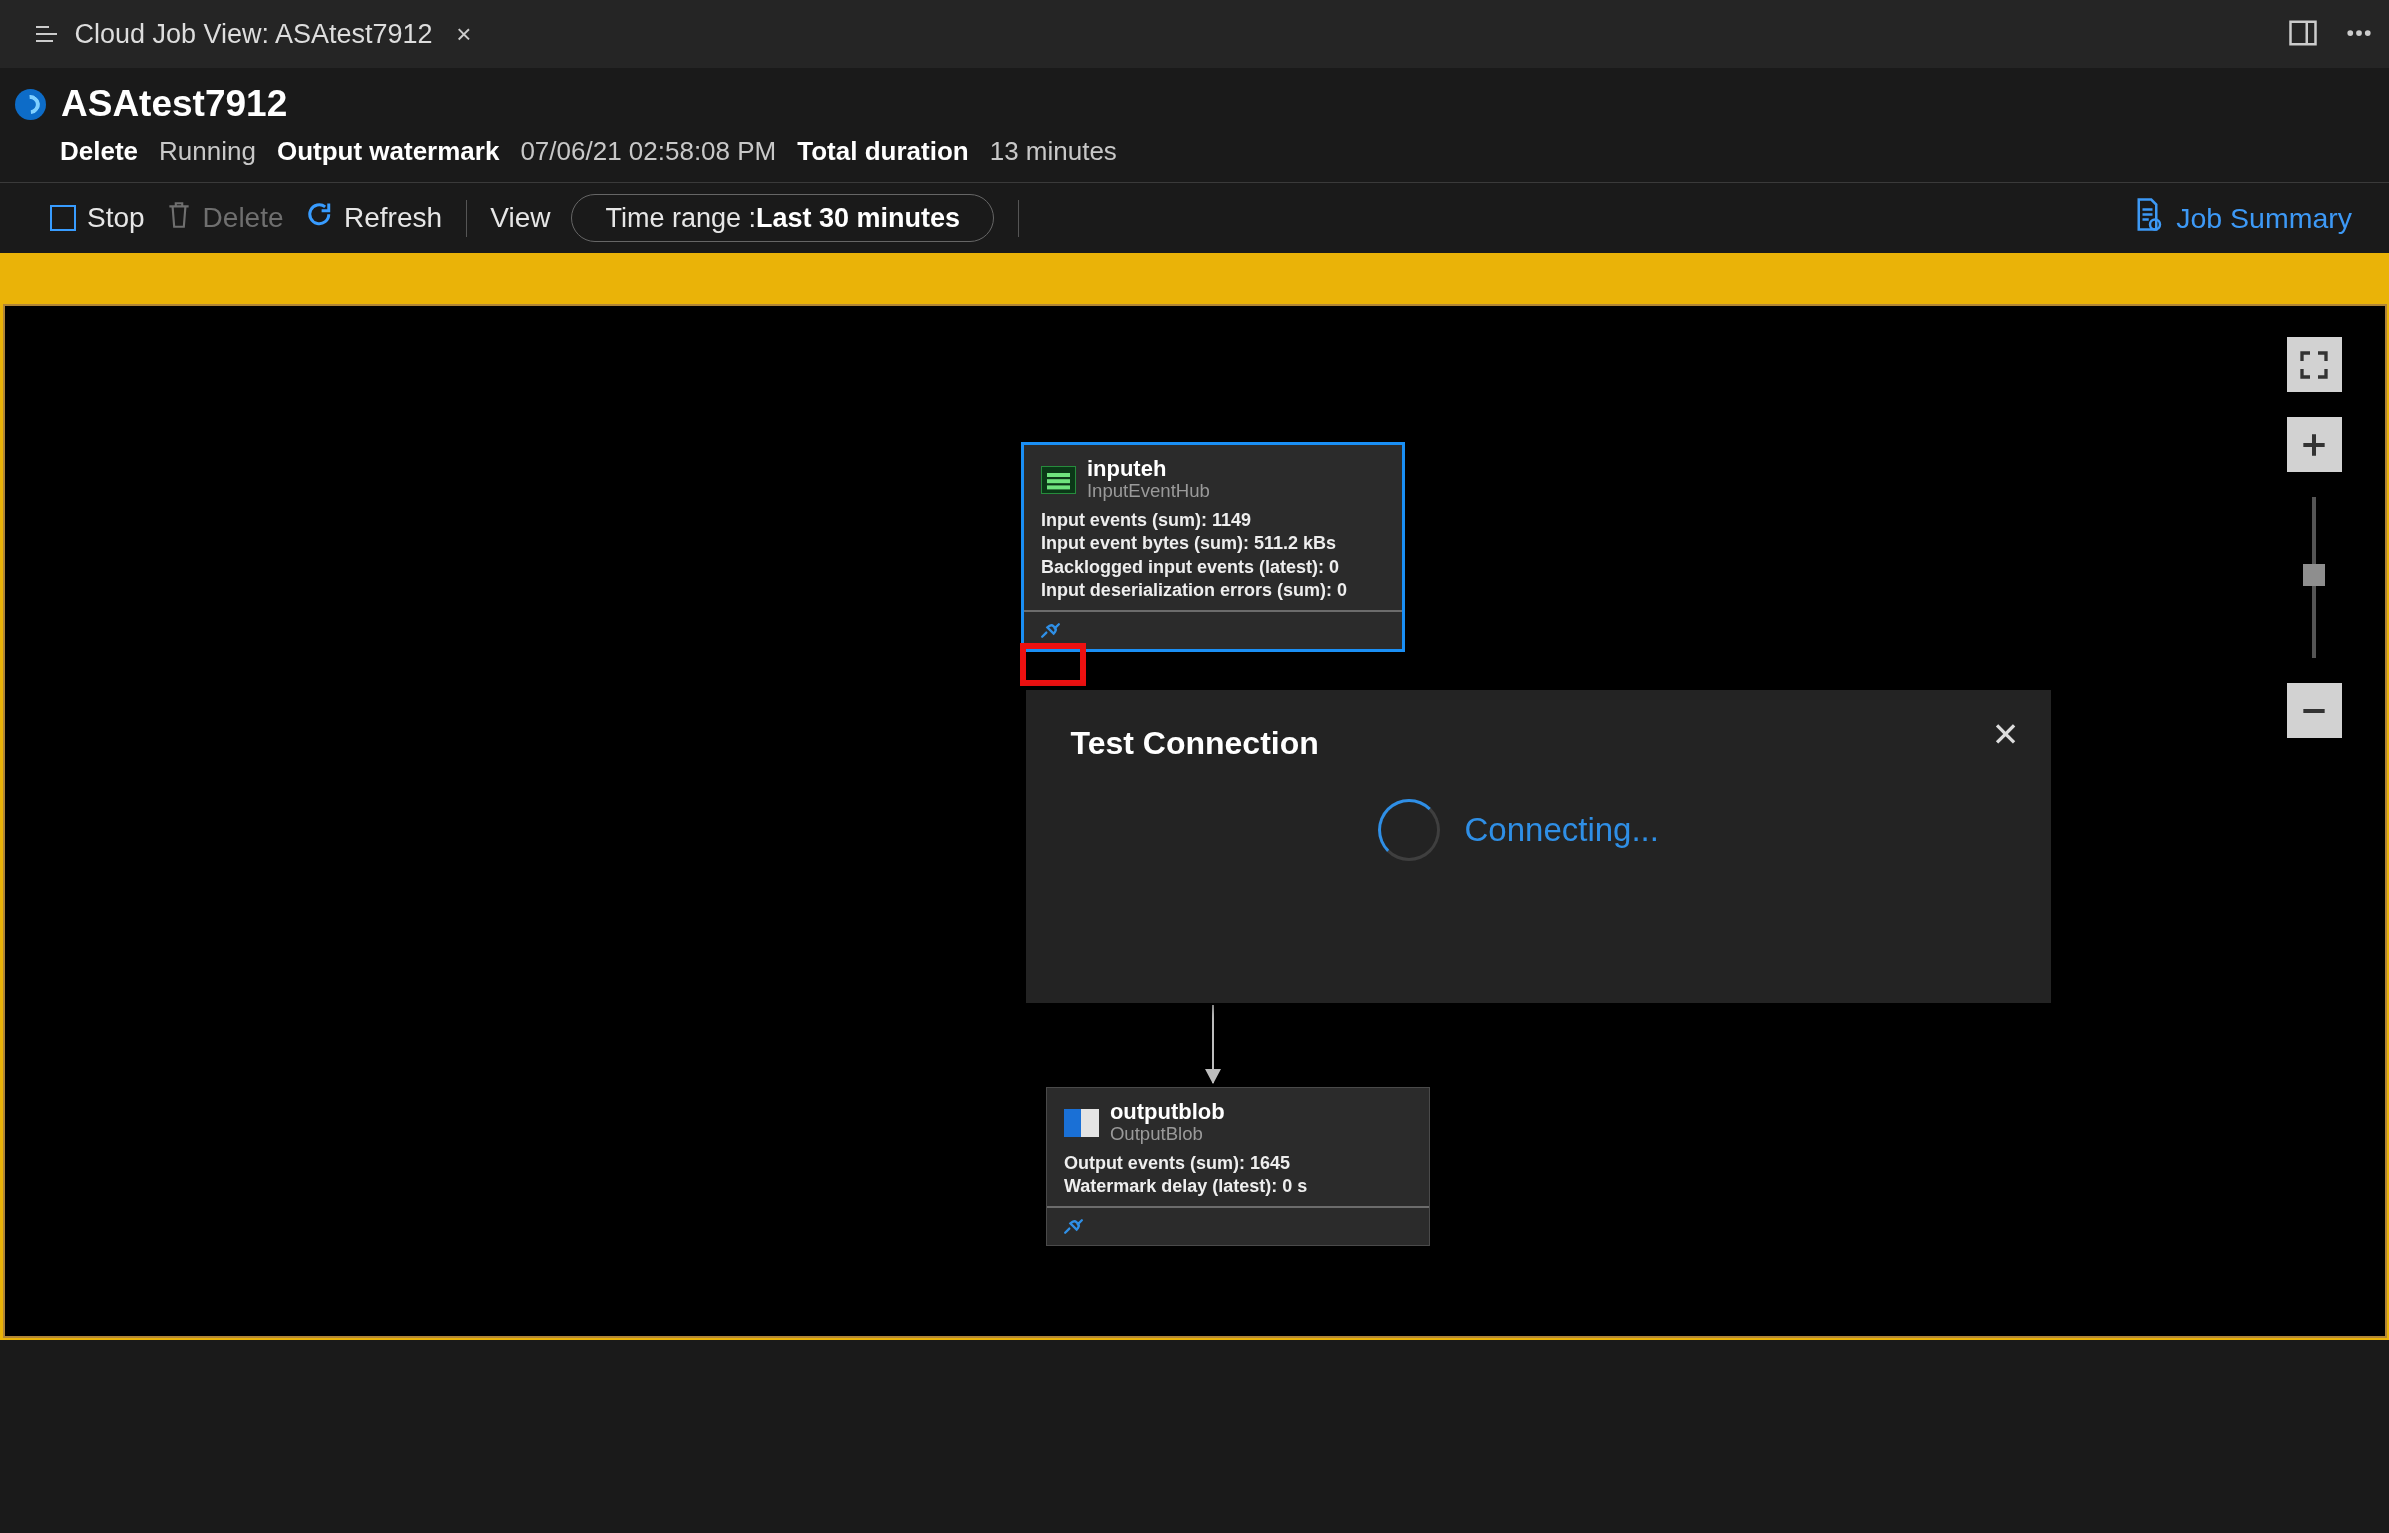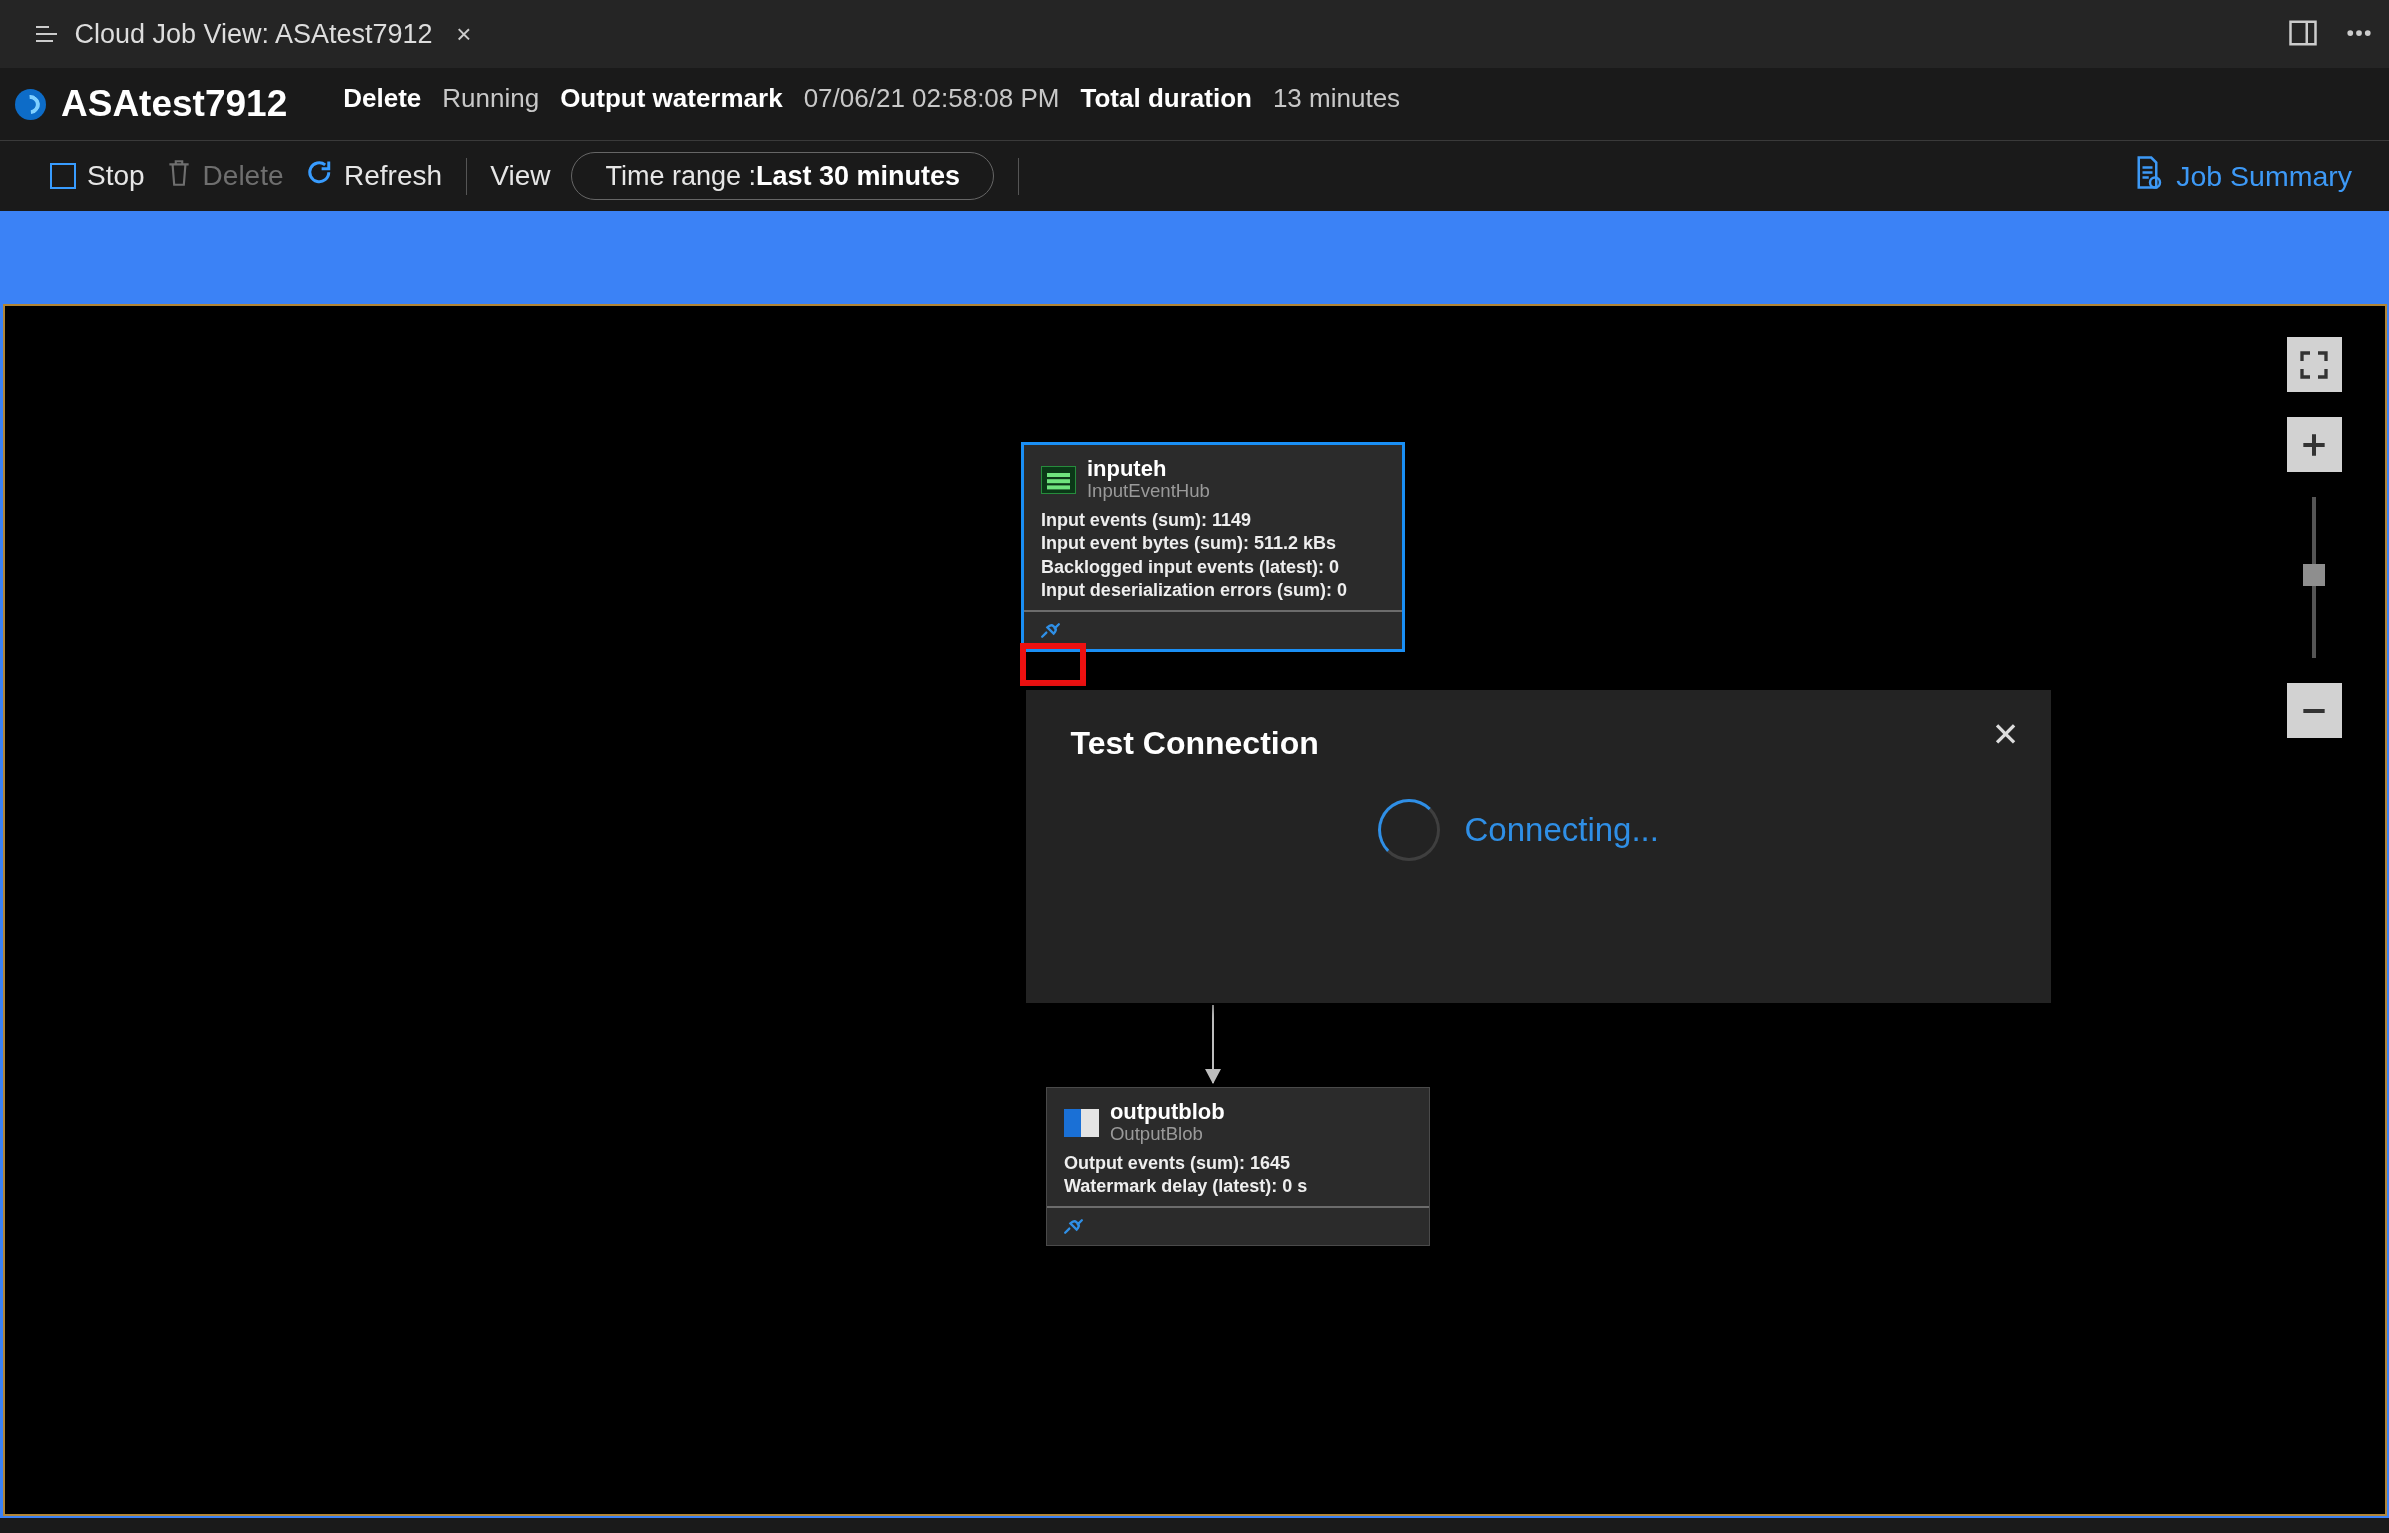--- a/index.html
+++ b/index.html
@@ -6,24 +6,24 @@
   html, body {
     margin: 0; padding: 0;
     width: 100%; height: 100%;
     background: #1a1a1a;
     font-family: "Segoe UI", Arial, sans-serif;
     color: #e6e6e6;
     overflow: hidden;
   }
   .root {
     width: 2389px;
-    height: 1518px;
+    height: 1340px;
     transform-origin: top left;
     position: relative;
-    background: #3b82f6;
+    background: #eab308;
   }
   
   .tabbar {
     height: 68px;
     background: #252525;
     display: flex;
     align-items: center;
     justify-content: space-between;
     padding: 0 15px 0 25px;
   }
@@ -40,21 +40,21 @@
   .burger-lines span{height:1.9px; background:#ccc; display:block;}
   .burger-lines span:nth-child(1){width:60%;}
   .burger-lines span:nth-child(2){width:100%;}
   .burger-lines span:nth-child(3){width:80%;}
   .tab-close { font-size: 26px; color:#ccc; padding:0 6.2px; cursor:pointer;}
   .tabbar-right { display:flex; gap:26px; align-items:center; }
   .panel-icon svg, .more-icon svg { width:30px; height:30px; }
   
   .header {
     padding: 15px 37px 15px 15px;
-    display:flex; flex-direction:row; gap:11px;
+    display:flex; flex-direction:column; gap:11px;
     background:#1a1a1a;
   }
   .title-row { display:flex; align-items:center; gap:15px; }
   .job-icon {
     width:31px; height:31px; border-radius:50%;
     background:#0d6cc8; position:relative; flex-shrink:0;
   }
   .job-icon::after{
     content:""; position:absolute; inset:6.2px;
     border:4.3px solid #80d0ff; border-radius:50%;

